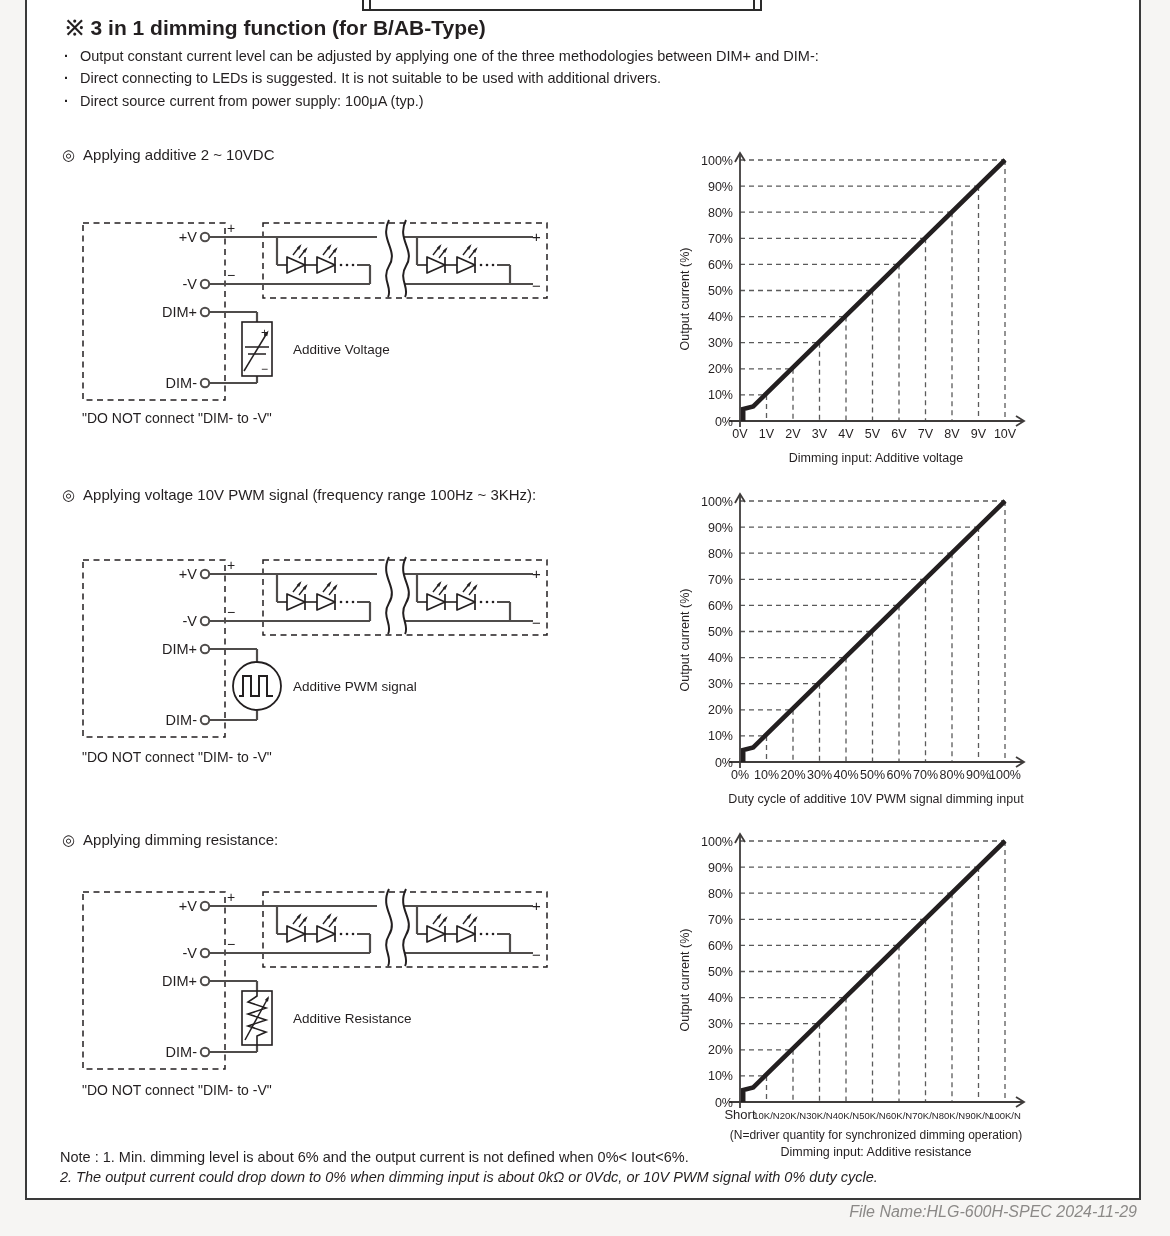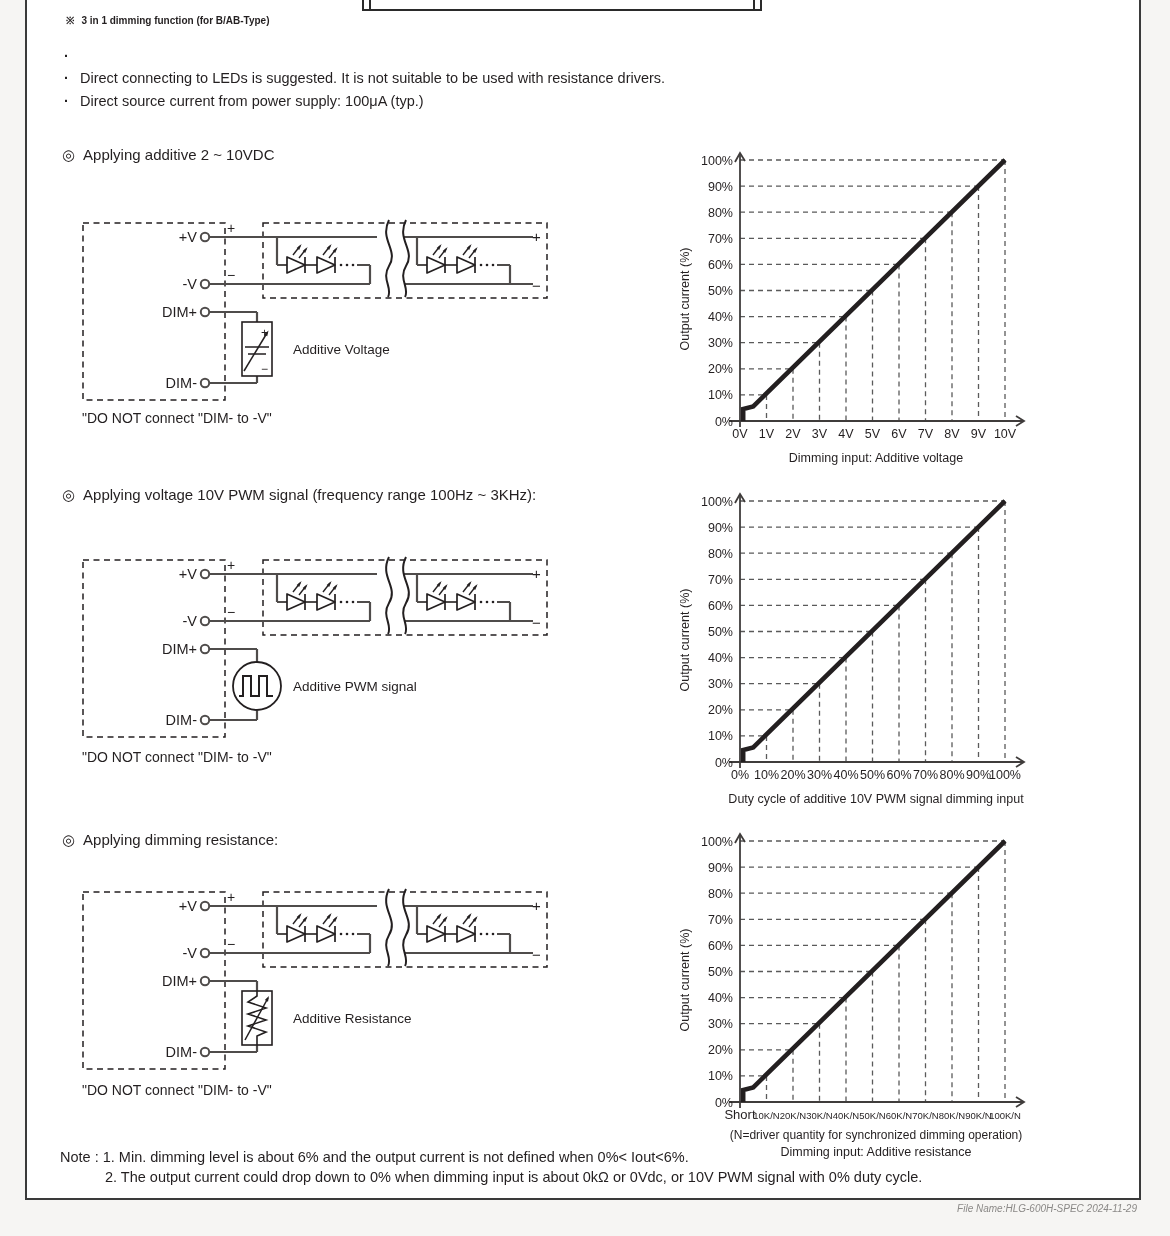--- a/index.html
+++ b/index.html
@@ -3,58 +3,59 @@
 <meta charset="utf-8">
 <style>
   html,body{margin:0;padding:0;background:#f6f5f3;}
   .page{position:relative;width:1170px;height:1236px;font-family:"Liberation Sans",sans-serif;
         color:#231f20;overflow:hidden;background:#f6f5f3;}
   .frame{position:absolute;left:25px;top:-12px;width:1112px;height:1208px;
          border:2px solid #3a3a3a;background:#ffffff;}
   .remnant{position:absolute;left:362px;top:-10px;width:396px;height:17px;
            border:2px solid #2a2a2a;background:#fff;}
   .remnant .tick{position:absolute;top:0;width:2px;height:100%;background:#2a2a2a;}
-  .title-row{position:absolute;left:66px;top:13px;font-size:10px;font-weight:bold;}
+  .title-row{position:absolute;left:66px;top:13px;font-size:21px;font-weight:bold;}
   .title-row .mk{margin-right:7px;}
   .bullets{position:absolute;left:64px;top:45px;width:1010px;font-size:14.5px;line-height:22.4px;}
   .bullet-row{display:flex;}
   .bmark{width:16px;flex:0 0 16px;text-align:left;font-weight:bold;}
   .section-heading{position:absolute;left:62px;font-size:15px;}
   .section-heading .mk{font-size:15px;margin-right:8px;}
   svg.circuit{position:absolute;left:55px;width:580px;height:215px;}
   svg.chart{position:absolute;left:672px;width:480px;height:345px;}
   .circuit-caption{position:absolute;left:82px;font-size:14px;}
   .notes{position:absolute;left:60px;top:1148px;font-size:14.5px;line-height:19.5px;}
-  .notes .n2{margin-left:45px;}
-  .footer{position:absolute;right:33px;top:1203px;font-size:10px;font-style:italic;color:#8b8987;}
+  .notes .n2{font-style:italic;}
+  .footer{position:absolute;right:33px;top:1203px;font-size:16px;font-style:italic;color:#8b8987;}
   svg text{fill:#231f20;}
 </style>
 </head>
 <body>
 
 <div class="page">
   <div class="frame"></div>
   <div class="remnant">
     <div class="tick" style="left:5px"></div>
     <div class="tick" style="right:5px"></div>
   </div>
 
   <div class="title-row">
     <span class="mk">※</span><span>3 in 1 dimming function (for B/AB-Type)</span>
   </div>
 
   <div class="bullets">
     <div class="bullet-row">
       <span class="bmark">·</span>
       <div class="btext">
+        <div>Output constant current level can be adjusted by applying one of the three methodologies between DIM+ and DIM-:</div>
       </div>
     </div>
     <div class="bullet-row">
       <span class="bmark">·</span>
-      <div class="btext">Direct connecting to LEDs is suggested. It is not suitable to be used with resistance drivers.</div>
+      <div class="btext">Direct connecting to LEDs is suggested. It is not suitable to be used with additional drivers.</div>
     </div>
     <div class="bullet-row">
       <span class="bmark">·</span>
       <div class="btext">Direct source current from power supply: 100μA (typ.)</div>
     </div>
   </div>
 
   <div class="section-heading" style="top:146px">
     <span class="mk">◎</span><span>Applying additive 2 ~ 10VDC</span>
   </div>

